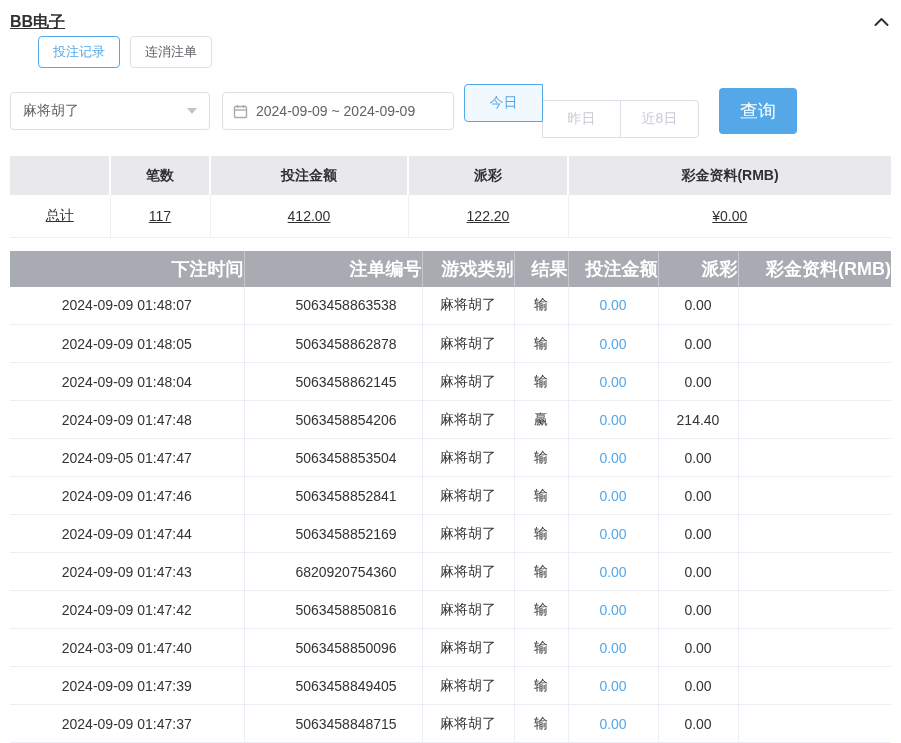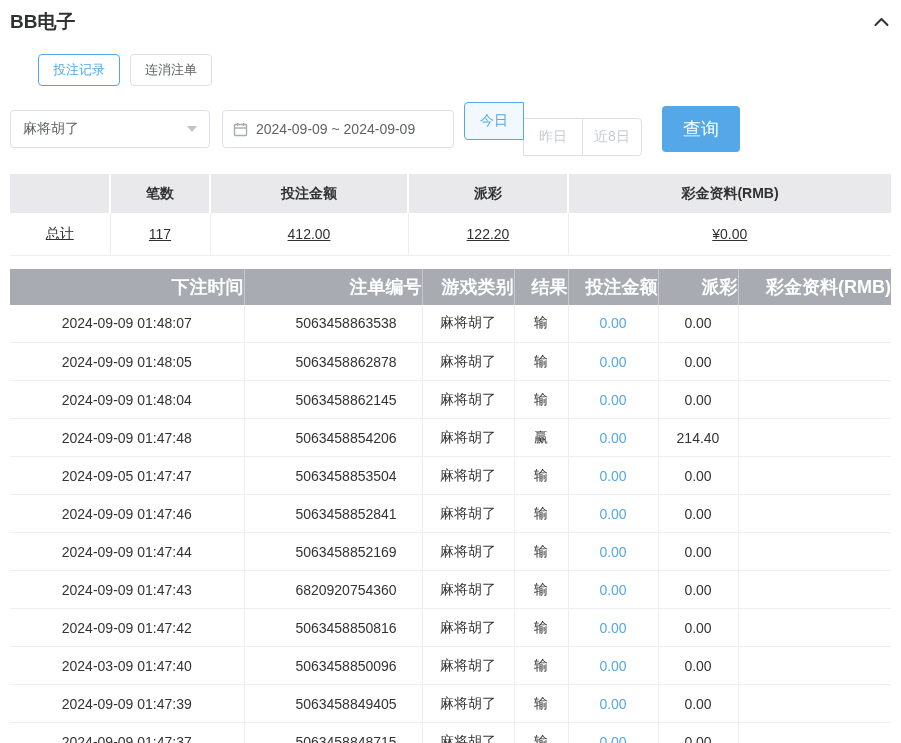--- a/index.html
+++ b/index.html
@@ -10,28 +10,28 @@
     font-family: "Liberation Sans", "DejaVu Sans", sans-serif;
     color: #303133;
   }
   .page { padding: 8px 10px 0 10px; }
 
   
   .panel-header {
     height: 28px;
     display: flex; align-items: center; justify-content: space-between;
   }
-  .page-title { font-size: 19px; font-weight: bold; color: #303133; }
+  .page-title { font-size: 16px; font-weight: bold; color: #303133; text-decoration: underline; }
   .collapse-btn {
     background: none; border: none; cursor: pointer;
     display: flex; align-items: center; padding: 2px;
   }
 
   
-  .tabs { margin-top: 18px; display: flex; gap: 10px; padding-left: 28px; }
+  .tabs { display: flex; gap: 10px; padding-left: 28px; }
   .tab {
     height: 32px; padding: 0 14px;
     font-size: 13px; font-family: inherit;
     border: 1px solid #dcdfe6; border-radius: 4px;
     background: #fff; color: #606266; cursor: pointer;
   }
   .tab.active { color: #54a8e8; border-color: #54a8e8; }
 
   
   .filters { margin-top: 16px; display: flex; align-items: center; }
@@ -49,21 +49,21 @@
   }
   .date-input {
     margin-left: 12px; width: 232px; height: 38px;
     border: 1px solid #dcdfe6; border-radius: 4px;
     display: flex; align-items: center; gap: 8px;
     padding: 0 10px; font-size: 14px; color: #606266; cursor: pointer;
     background: #fff;
   }
   .btn-group { display: flex; margin-left: 10px; }
   .qbtn {
-    height: 38px; width: 60px;
+    height: 38px; width: 79px;
     background: #fff; border: 1px solid #dcdfe6;
     font-size: 14px; font-family: inherit; color: #c8ccd4; cursor: pointer;
   }
   .qbtn:first-child { border-radius: 4px 0 0 4px; }
   .qbtn:last-child { border-radius: 0 4px 4px 0; }
   .qbtn + .qbtn { margin-left: -1px; margin-top: 16px; }
   .qbtn.active {
     color: #54a8e8; border-color: #54a8e8; background: #f2f9fe;
     position: relative; z-index: 1;
   }

